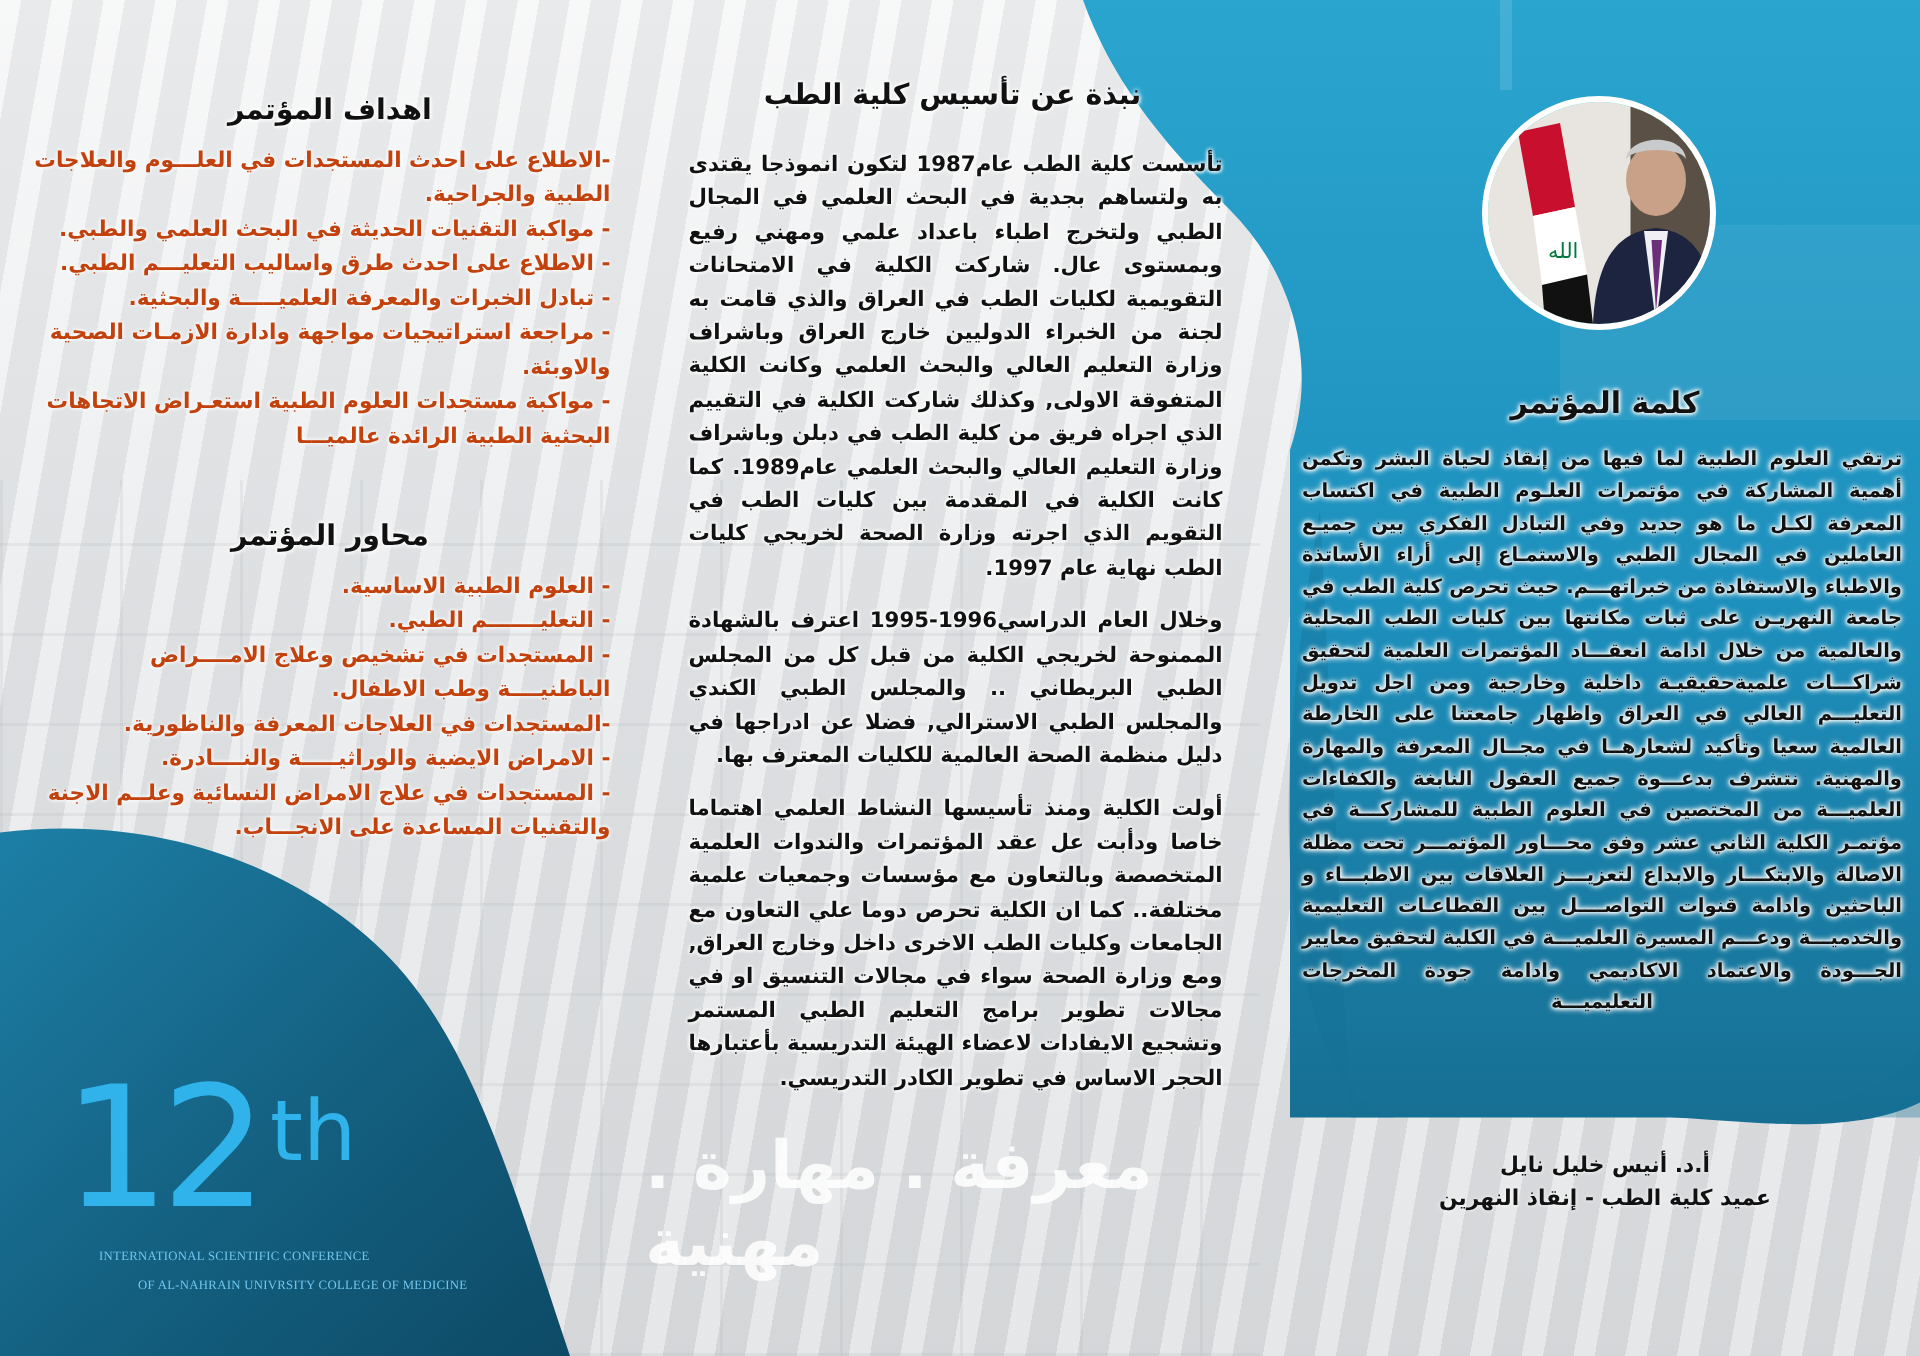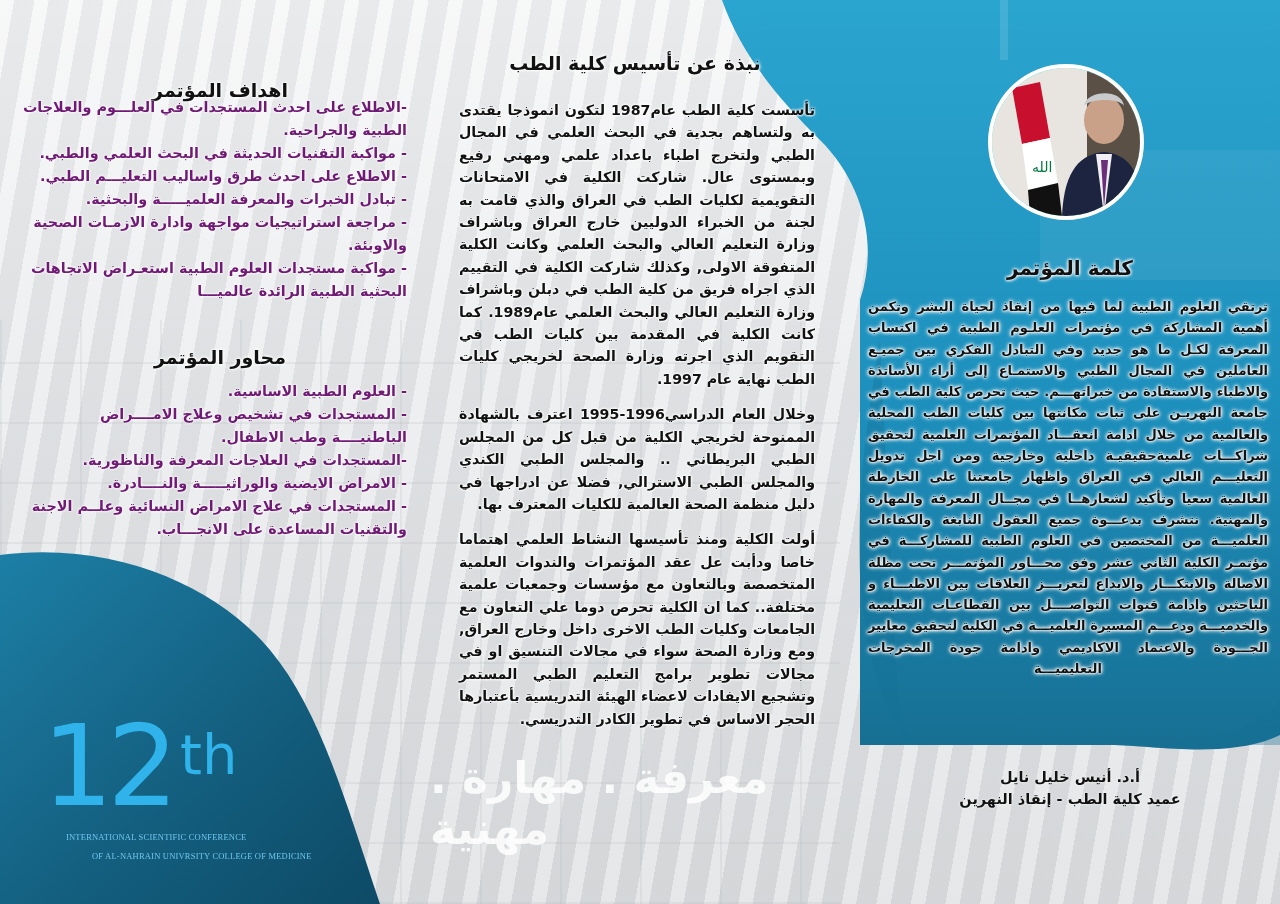--- a/index.html
+++ b/index.html
@@ -15,21 +15,21 @@
       repeating-linear-gradient(90deg, rgba(180,184,188,0.25) 0 2px, transparent 2px 80px);
     opacity:.8; }
   
   .blue-right { position:absolute; left:0; top:0; width:1280px; height:904px; pointer-events:none; }
   .section-title { position:absolute; font-weight:bold; color:#111; text-align:center;
     font-size:19px; direction:rtl; text-shadow:0 0 3px #fff,0 0 3px #fff,0 0 4px #fff; }
   .text-block { position:absolute; direction:rtl; text-align:justify; color:#111;
     font-weight:bold; font-size:14.2px; line-height:22.4px;
     text-shadow:0 0 3px #fff,0 0 3px #fff,0 0 3px #fff; }
   .text-block p { margin:13px; }
-  .list-block { position:absolute; direction:rtl; color:#701a75; font-weight:bold;
+  .list-block { position:absolute; direction:rtl; color:#c2410c; font-weight:bold;
     font-size:14.4px; line-height:23px; text-shadow:0 0 3px #fff,0 0 3px #fff; }
   .list-block div { margin:0; }
   .word-block { position:absolute; direction:rtl; text-align:justify; color:#111;
     font-weight:bold; font-size:13px; line-height:21.3px;
     text-shadow:0 0 2px #fff,0 0 3px #fff,0 0 4px #fff,0 0 5px #fff; text-align-last:center; }
   .portrait { position:absolute; left:988px; top:64px; width:156px; height:156px;
     border-radius:50%; border:4px solid #fff; overflow:hidden; background:#5eead4; box-sizing:border-box; }
   .signature { position:absolute; direction:rtl; text-align:center; font-weight:bold;
     color:#111; font-size:14.5px; line-height:22px; text-shadow:0 0 3px #fff; }
   .big12 { position:absolute; left:42px; top:718px; color:#2fb3ea; font-family:"DejaVu Sans", sans-serif;
@@ -63,33 +63,34 @@
   <path d="M722 0 L1280 0 L1280 735 C1230 760 1150 745 1110 745 L860 745 L860 300 C880 240 860 180 820 140 C770 90 740 50 722 0 Z" fill="url(#gRight)"></path>
 
   <path d="M880 340 C860 460 850 560 870 650 C880 700 900 740 930 745 L1280 745 L1280 700 C1260 730 1200 745 1150 745 L900 745 Z" fill="#156f94" opacity="0.35"></path>
 
   <rect x="1000" y="0" width="8" height="60" fill="#ffffff" opacity="0.12"></rect>
   <rect x="1040" y="150" width="240" height="130" fill="#ffffff" opacity="0.06"></rect>
 
   <path d="M0 555 C120 540 220 590 270 650 C320 710 345 800 380 904 L0 904 Z" fill="url(#gLeft)"></path>
 </svg>
 
-<div class="section-title" style="left:120px; top:79px; width:200px;">اهداف المؤتمر</div>
+<div class="section-title" style="left:120px; top:62px; width:200px;">اهداف المؤتمر</div>
 <div class="list-block" style="left:22px; top:96px; width:385px;">
   <div>-الاطلاع على احدث المستجدات في العلـــوم والعلاجات الطبية والجراحية.</div>
   <div>- مواكبة التقنيات الحديثة في البحث العلمي والطبي.</div>
   <div>- الاطلاع على احدث طرق واساليب التعليـــم الطبي.</div>
   <div>- تبادل الخبرات والمعرفة العلميـــــة والبحثية.</div>
   <div>- مراجعة استراتيجيات مواجهة وادارة الازمـات الصحية والاوبئة.</div>
   <div>- مواكبة مستجدات العلوم الطبية استعـراض الاتجاهات البحثية الطبية الرائدة عالميـــا</div>
 </div>
 
 <div class="section-title" style="left:120px; top:346px; width:200px;">محاور المؤتمر</div>
 <div class="list-block" style="left:22px; top:380px; width:385px;">
   <div>- العلوم الطبية الاساسية.</div>
+  <div>- التعليـــــــم الطبي.</div>
   <div>- المستجدات في تشخيص وعلاج الامــــراض الباطنيــــة وطب الاطفال.</div>
   <div>-المستجدات في العلاجات المعرفة والناظورية.</div>
   <div>- الامراض الايضية والوراثيـــــة والنــــادرة.</div>
   <div>- المستجدات في علاج الامراض النسائية وعلــم الاجنة والتقنيات المساعدة على الانجـــاب.</div>
 </div>
 
 <div class="section-title" style="left:490px; top:52px; width:290px;">نبذة عن تأسيس كلية الطب</div>
 <div class="text-block" style="left:446px; top:86px; width:382px;">
   <p>تأسست كلية الطب عام1987  لتكون انموذجا يقتدى به ولتساهم بجدية في البحث العلمي في المجال الطبي ولتخرج اطباء باعداد علمي ومهني رفيع وبمستوى عال. شاركت الكلية في الامتحانات التقويمية لكليات الطب في العراق والذي قامت به لجنة من الخبراء الدوليين خارج العراق وباشراف وزارة التعليم العالي والبحث العلمي وكانت الكلية المتفوقة الاولى, وكذلك شاركت الكلية في التقييم الذي اجراه فريق من كلية الطب في دبلن وباشراف وزارة التعليم العالي والبحث العلمي عام1989. كما كانت الكلية في المقدمة بين كليات الطب في التقويم الذي اجرته وزارة الصحة لخريجي كليات الطب نهاية عام 1997.</p>
   <p>وخلال العام  الدراسي1996-1995 اعترف بالشهادة الممنوحة لخريجي الكلية من قبل كل من المجلس الطبي البريطاني .. والمجلس الطبي الكندي والمجلس الطبي الاسترالي, فضلا عن ادراجها في دليل منظمة الصحة العالمية للكليات المعترف بها.</p>

